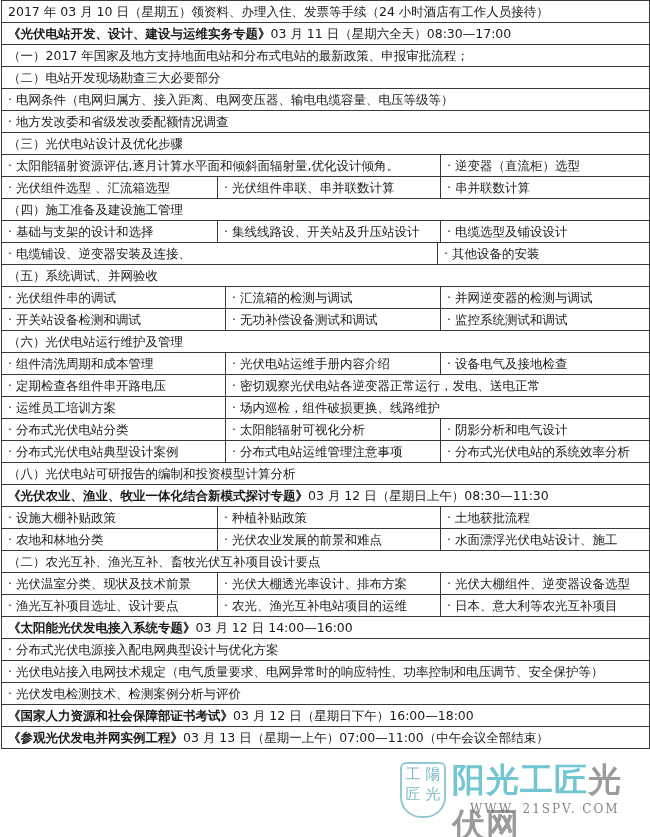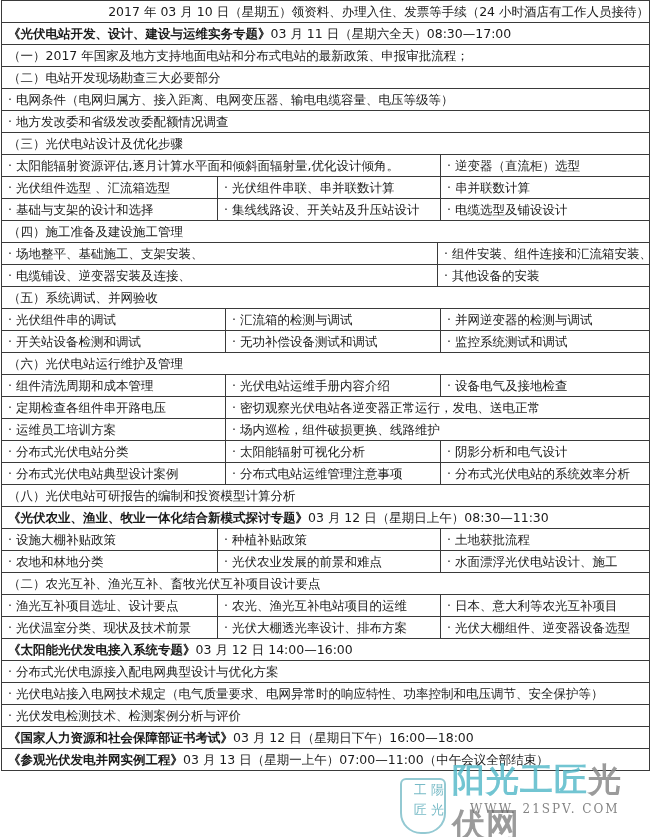--- a/index.html
+++ b/index.html
@@ -3,25 +3,25 @@
 <meta charset="utf-8">
 <style>
   html, body { margin:0; padding:0; background:#ffffff; }
   body { width:650px; height:837px; overflow:hidden; position:relative;
          font-family:"DejaVu Sans", "Liberation Sans", sans-serif; color:#1a1a1a; }
   table.sched { position:absolute; left:1px; top:0; width:648px; border-collapse:collapse; table-layout:fixed; }
   table.sched td { border:1px solid #3a3a3a; height:21px; padding:0 0 0 6px; font-size:12.5px;
                    white-space:nowrap; overflow:hidden; line-height:21px; }
   td.title { font-size:14px; }
   td.title b { font-weight:bold;text-align:center; }
-  td.head { font-size:13px;text-align:right; }
+  td.head { font-size:13px; }
   .wm { position:absolute; left:400px; top:758px; width:245px; height:70px; pointer-events:none; }
-  .wm .shield { position:absolute; left:0; top:20px; width:42px; height:52px; border:2px solid #6fb7c4;
-                border-radius:6px 6px 21px 21px; opacity:.75; font-size:13px; color:#4aa3b3;
-                text-align:right; line-height:20px; }
+  .wm .shield { position:absolute; left:0; top:4px; width:42px; height:52px; border:2px solid #6fb7c4;
+                border-radius:6px 6px 21px 21px; opacity:.75; font-size:15px; color:#4aa3b3;
+                text-align:center; line-height:20px; }
   .wm .brand { position:absolute; left:52px; top:0; font-size:33px; font-weight:bold; letter-spacing:1px; }
   .wm .brand .a { color:#4fb7c8; opacity:.8;margin-top:32px; }
   .wm .brand .b { color:#8a8a8a; opacity:.85; }
   .wm .url { position:absolute; left:70px; top:44px; font-family:"DejaVu Serif", serif; font-size:12px; color:#666; letter-spacing:2px; opacity:.8; }
 </style>
 </head>
 <body>
 
 <table class="sched">
   <colgroup>
@@ -60,31 +60,27 @@
   <tr>
         <td colspan="6">· 太阳能辐射资源评估,逐月计算水平面和倾斜面辐射量,优化设计倾角。</td>
         <td>· 逆变器（直流柜）选型</td>
       </tr>
   <tr>
         <td colspan="2">· 光伏组件选型 、汇流箱选型</td>
         <td colspan="4">· 光伏组件串联、串并联数计算</td>
         <td>· 串并联数计算</td>
       </tr>
   <tr>
+        <td colspan="7">（四）施工准备及建设施工管理</td>
+      </tr>
+
+  <tr>
         <td colspan="2">· 基础与支架的设计和选择</td>
         <td colspan="4">· 集线线路设、开关站及升压站设计</td>
         <td>· 电缆选型及铺设设计</td>
-      </tr>
-
-  <tr>
-        <td colspan="7">（四）施工准备及建设施工管理</td>
-      </tr>
-  <tr>
-        <td colspan="5">· 场地整平、基础施工、支架安装、</td>
-        <td colspan="2">· 组件安装、组件连接和汇流箱安装、</td>
       </tr>
   <tr>
         <td colspan="5">· 电缆铺设、逆变器安装及连接、</td>
         <td colspan="2">· 其他设备的安装</td>
       </tr>
 
   <tr>
         <td colspan="7">（五）系统调试、并网验收</td>
       </tr>
   <tr>
@@ -139,28 +135,28 @@
       </tr>
   <tr>
         <td colspan="2">· 农地和林地分类</td>
         <td colspan="4">· 光伏农业发展的前景和难点</td>
         <td>· 水面漂浮光伏电站设计、施工</td>
       </tr>
   <tr>
         <td colspan="7">（二）农光互补、渔光互补、畜牧光伏互补项目设计要点</td>
       </tr>
   <tr>
+        <td colspan="2">· 光伏温室分类、现状及技术前景</td>
+        <td colspan="4">· 光伏大棚透光率设计、排布方案</td>
+        <td>· 光伏大棚组件、逆变器设备选型</td>
+      </tr>
+  <tr>
         <td colspan="2">· 渔光互补项目选址、设计要点</td>
         <td colspan="4">· 农光、渔光互补电站项目的运维</td>
         <td>· 日本、意大利等农光互补项目</td>
-      </tr>
-  <tr>
-        <td colspan="2">· 光伏温室分类、现状及技术前景</td>
-        <td colspan="4">· 光伏大棚透光率设计、排布方案</td>
-        <td>· 光伏大棚组件、逆变器设备选型</td>
       </tr>
 
   <tr>
         <td colspan="7" class="title"><b>《太阳能光伏发电接入系统专题》</b><span>03 月 12 日 14:00—16:00</span></td>
       </tr>
   <tr>
         <td colspan="7">· 分布式光伏电源接入配电网典型设计与优化方案</td>
       </tr>
   <tr>
         <td colspan="7">· 光伏电站接入电网技术规定（电气质量要求、电网异常时的响应特性、功率控制和电压调节、安全保护等）</td>

